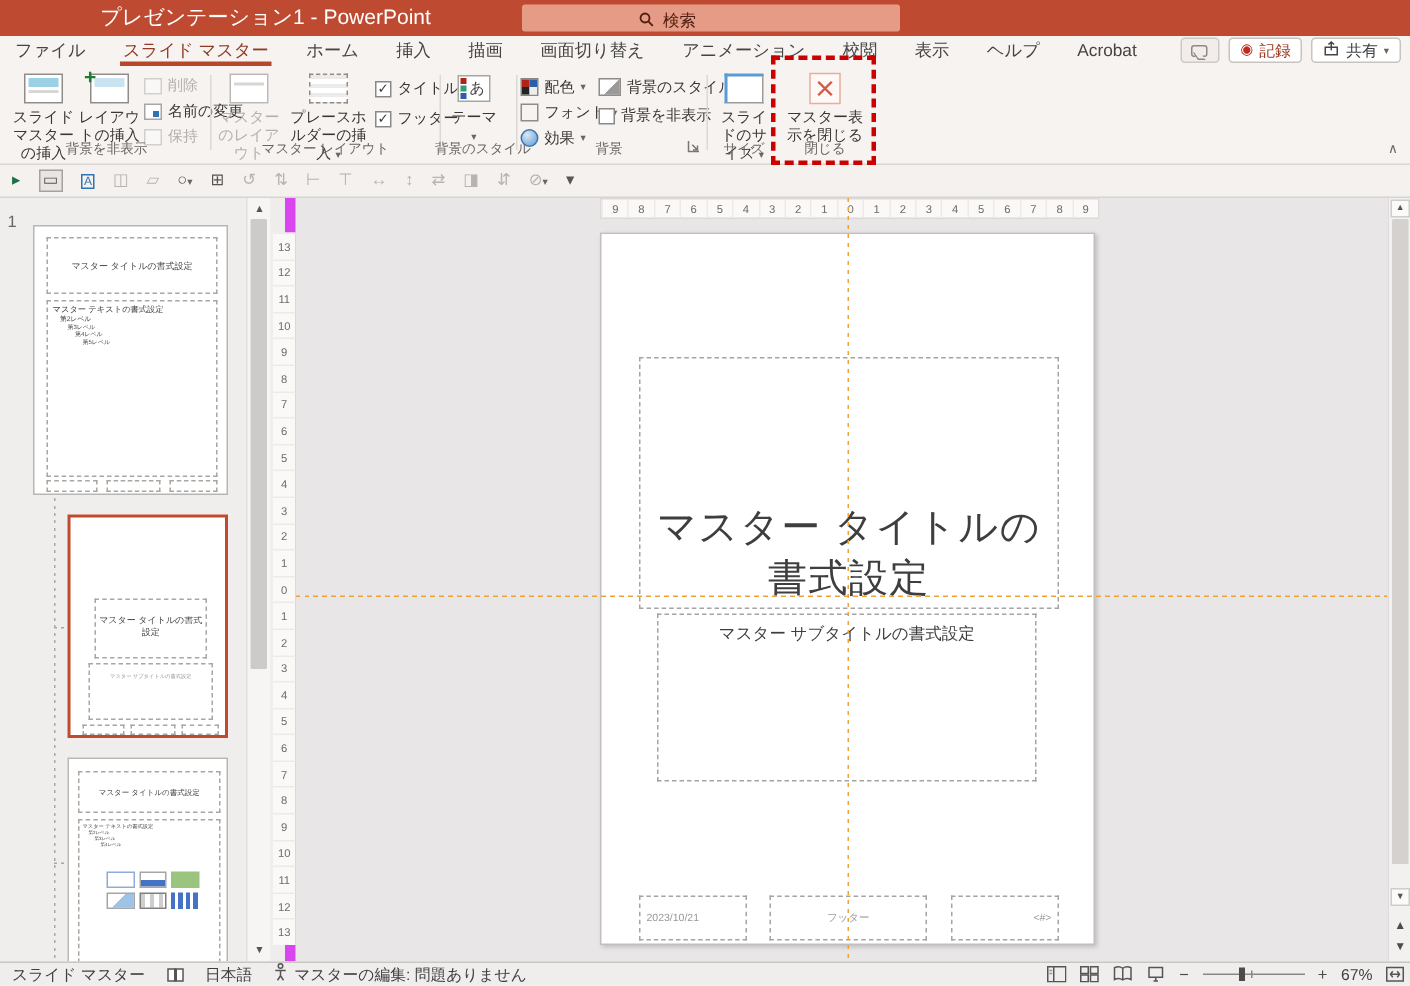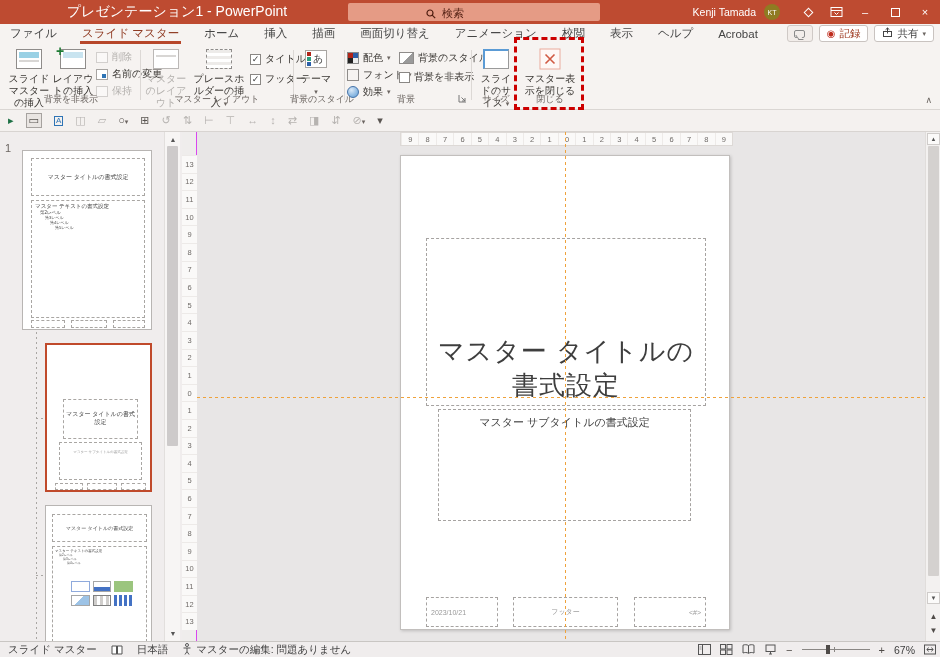--- a/index.html
+++ b/index.html
@@ -79,21 +79,21 @@
   .thumb{position:absolute;background:#fff;border:1px solid #B8B5B3;cursor:pointer}
   .thumb.selected{border:2px solid #C04A2B}
   .ph-dash{position:absolute;border:1px dashed #A9A6A3;background:#fff}
   .tiny{color:#3f3f3f;overflow:hidden;white-space:nowrap}
   .connector{position:absolute;left:36px;top:200px;width:1px;height:309px;background:repeating-linear-gradient(to bottom,#A9A6A3 0 2px,transparent 2px 5px)}
   .stub{position:absolute;height:1px;background:repeating-linear-gradient(to right,#A9A6A3 0 2px,transparent 2px 5px)}
   .tscroll{position:absolute;left:164px;top:0;width:16px;height:509px;background:#F7F5F4;border-left:1px solid #E2DFDD}
   .tscroll .arr{position:absolute;left:0;width:16px;height:13px;display:flex;align-items:center;justify-content:center;font-size:7px;color:#555;cursor:pointer}
   .tthumb{position:absolute;left:2px;top:14px;width:11px;height:300px;background:#CDCACA;border-radius:1px}
 
-  .vruler{position:absolute;left:182px;top:0;width:15px;height:509px;background:#EFEDEC;border-right:1px solid #d946ef}
+  .vruler{position:absolute;left:182px;top:0;width:15px;height:509px;background:#EFEDEC;border-right:7px solid #d946ef}
   .vcells{position:absolute;left:0;top:23px;width:15px;height:475px;background:#FAF9F8;display:flex;flex-direction:column}
   .vcell{flex:1;display:flex;align-items:center;justify-content:center;font-size:7.5px;color:#6F6B68;border-top:1px solid #EDEAE8}
   .hruler{position:absolute;left:400px;top:0;width:333px;height:14px;background:#FAF9F8;border:1px solid #DDD9D6;display:flex}
   .hcell{flex:1;display:flex;align-items:center;justify-content:center;font-size:7.5px;color:#6F6B68;border-left:1px solid #EDEAE8}
 
   .slide{position:absolute;left:400px;top:23px;width:330px;height:475px;background:#fff;border:1px solid #C2BFBD;box-shadow:1px 1px 3px rgba(0,0,0,.18)}
   .slide .ph{position:absolute;border:1px dashed #A6A3A1;cursor:pointer}
   .ph-title{left:25px;top:82px;width:280px;height:168px;display:flex;align-items:flex-end;justify-content:center;text-align:center;font-size:26px;font-weight:300;letter-spacing:1px;line-height:1.3;color:#3E3E3E;padding-bottom:2px}
   .ph-sub{left:37px;top:253px;width:253px;height:112px;text-align:center;padding-top:5px;font-size:11px;color:#3E3E3E}
   .ph-foot{top:441px;height:30px;font-size:7px;color:#999;display:flex;align-items:center}
@@ -121,41 +121,20 @@
 <div class="app">
 
   <div class="titlebar">
     <div class="tb-title">プレゼンテーション1 - PowerPoint</div>
     <div class="tb-search">
       <span><svg width="10" height="10" viewBox="0 0 10 10">
             <circle cx="4" cy="4" r="3" fill="none" stroke="#4E1D10" stroke-width="1.2"></circle>
             <line x1="6.2" y1="6.2" x2="9.2" y2="9.2" stroke="#4E1D10" stroke-width="1.2"></line>
           </svg></span>
       <span>検索</span>
-    </div>
-    <div class="tb-right">
-      <span class="tb-user">Kenji Tamada</span>
-      <span class="tb-avatar">KT</span>
-      <span class="tb-ic">
-          <svg width="13" height="13" viewBox="0 0 13 13">
-            <rect x="3.5" y="3.5" width="6" height="6" fill="none" stroke="#fff" transform="rotate(45 6.5 6.5)"></rect>
-          </svg>
-        </span>
-      <span class="tb-ic">
-          <svg width="13" height="12" viewBox="0 0 13 12">
-            <rect x="1" y="1.5" width="11" height="9" fill="none" stroke="#fff"></rect>
-            <line x1="1" y1="4.5" x2="12" y2="4.5" stroke="#fff"></line>
-            <path d="M4.5 6.5l2 2 2-2" fill="none" stroke="#fff"></path>
-          </svg>
-        </span>
-      <span class="winbtn">–</span>
-      <span class="winbtn">
-          <span class="maxbox"></span>
-        </span>
-      <span class="winbtn">×</span>
     </div>
   </div>
 
   <div class="tabrow">
     <div class="tabs">
       <span class="tab">ファイル</span>
       <span class="tab active">スライド マスター</span>
       <span class="tab">ホーム</span>
       <span class="tab">挿入</span>
       <span class="tab">描画</span>

